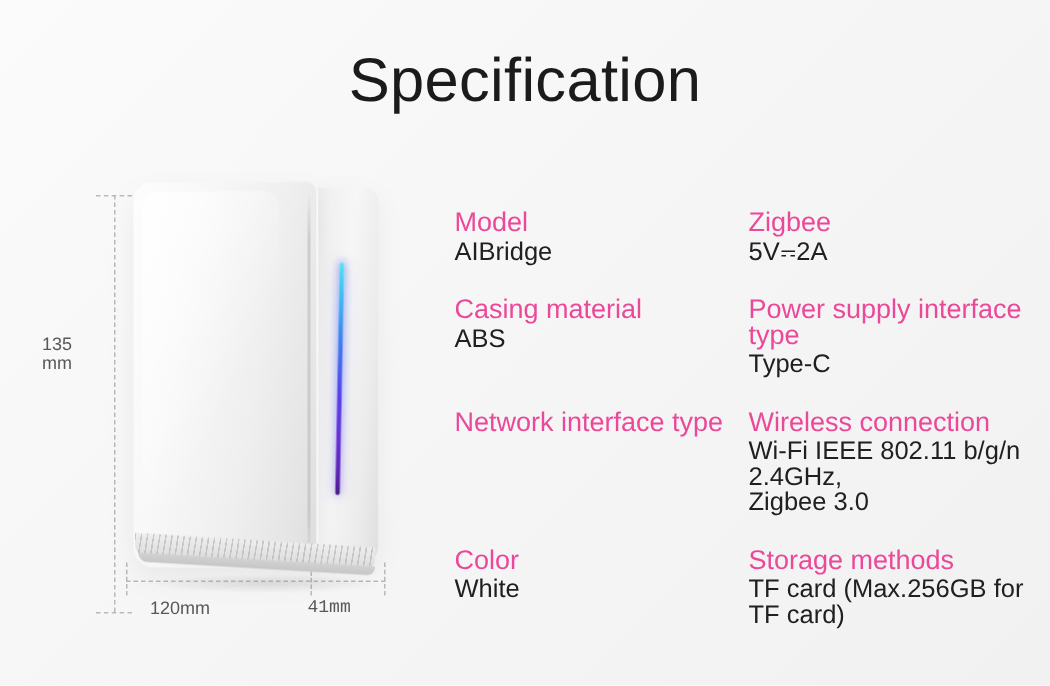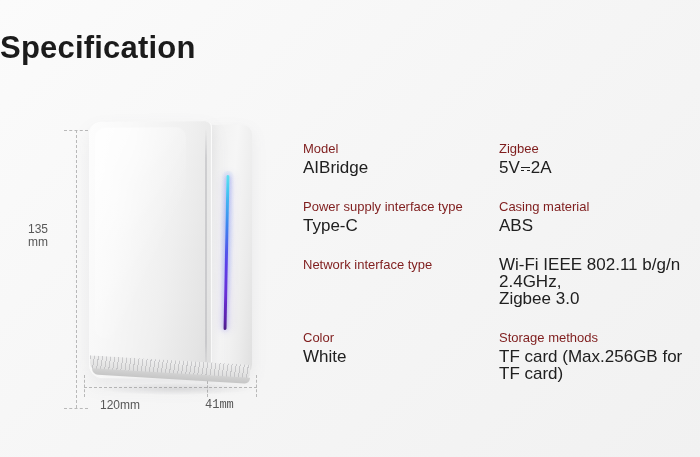--- a/index.html
+++ b/index.html
@@ -15,22 +15,23 @@
     position: relative;
     -webkit-font-smoothing: antialiased;
   }
 
   
   .page-title {
     position: absolute;
     top: 30px;
     left: 0;
     width: 100%;
-    font-size: 31px;
-    font-weight: bold;
+    text-align: center;
+    font-size: 41px;
+    font-weight: normal;
     color: #1b1b1b;
     letter-spacing: 0.2px;
   }
 
   
   .product-figure {
     position: absolute;
     left: 0;
     top: 105px;
     width: 290px;
@@ -231,22 +232,22 @@
   .spec-row {
     display: flex;
     margin-bottom: 22px;
   }
   .spec-cell {
     width: 50%;
     box-sizing: border-box;
     padding-right: 8px;
   }
   .spec-label {
-    font-size: 13px;
-    color: #7f1d1d;
+    font-size: 18px;
+    color: #ec4899;
     line-height: 17px;
     margin-bottom: 2px;
   }
   .spec-value {
     font-size: 17px;
     color: #202020;
     line-height: 17px;
     white-space: pre-line;
   }
   .dc-sym {
@@ -309,34 +310,35 @@
       <div class="spec-value">AIBridge</div>
     </div>
     <div class="spec-cell">
       <div class="spec-label">Zigbee</div>
       <div class="spec-value"><span>5V</span><span class="dc-sym"></span><span>2A</span></div>
     </div>
   </div>
 
   <div class="spec-row">
     <div class="spec-cell">
+      <div class="spec-label">Casing material</div>
+      <div class="spec-value">ABS</div>
+    </div>
+    <div class="spec-cell">
       <div class="spec-label">Power supply interface type</div>
       <div class="spec-value">Type-C</div>
     </div>
-    <div class="spec-cell">
-      <div class="spec-label">Casing material</div>
-      <div class="spec-value">ABS</div>
-    </div>
   </div>
 
   <div class="spec-row">
     <div class="spec-cell">
       <div class="spec-label">Network interface type</div>
     </div>
     <div class="spec-cell">
+      <div class="spec-label">Wireless connection</div>
       <div class="spec-value">Wi-Fi IEEE 802.11 b/g/n 2.4GHz,
 Zigbee 3.0</div>
     </div>
   </div>
 
   <div class="spec-row">
     <div class="spec-cell">
       <div class="spec-label">Color</div>
       <div class="spec-value">White</div>
     </div>

